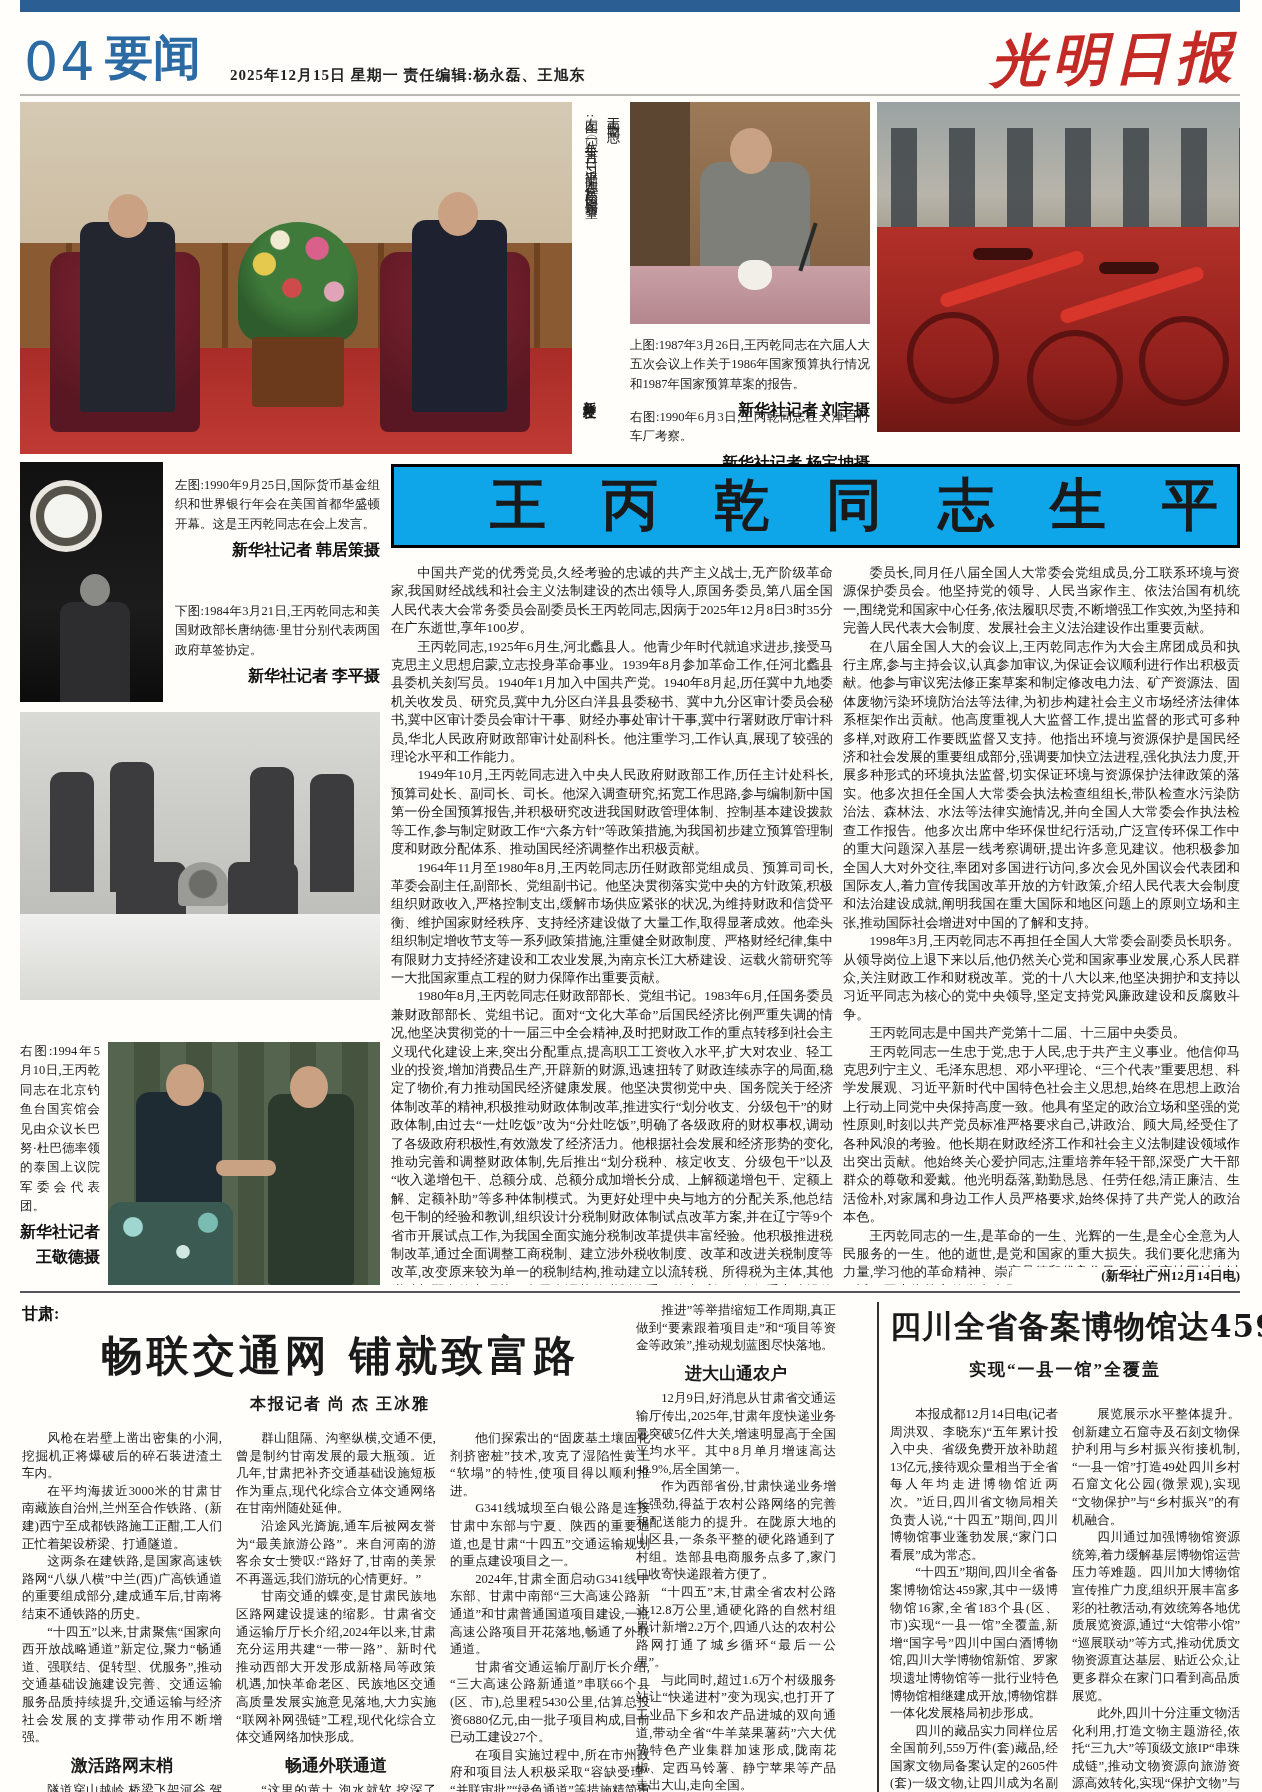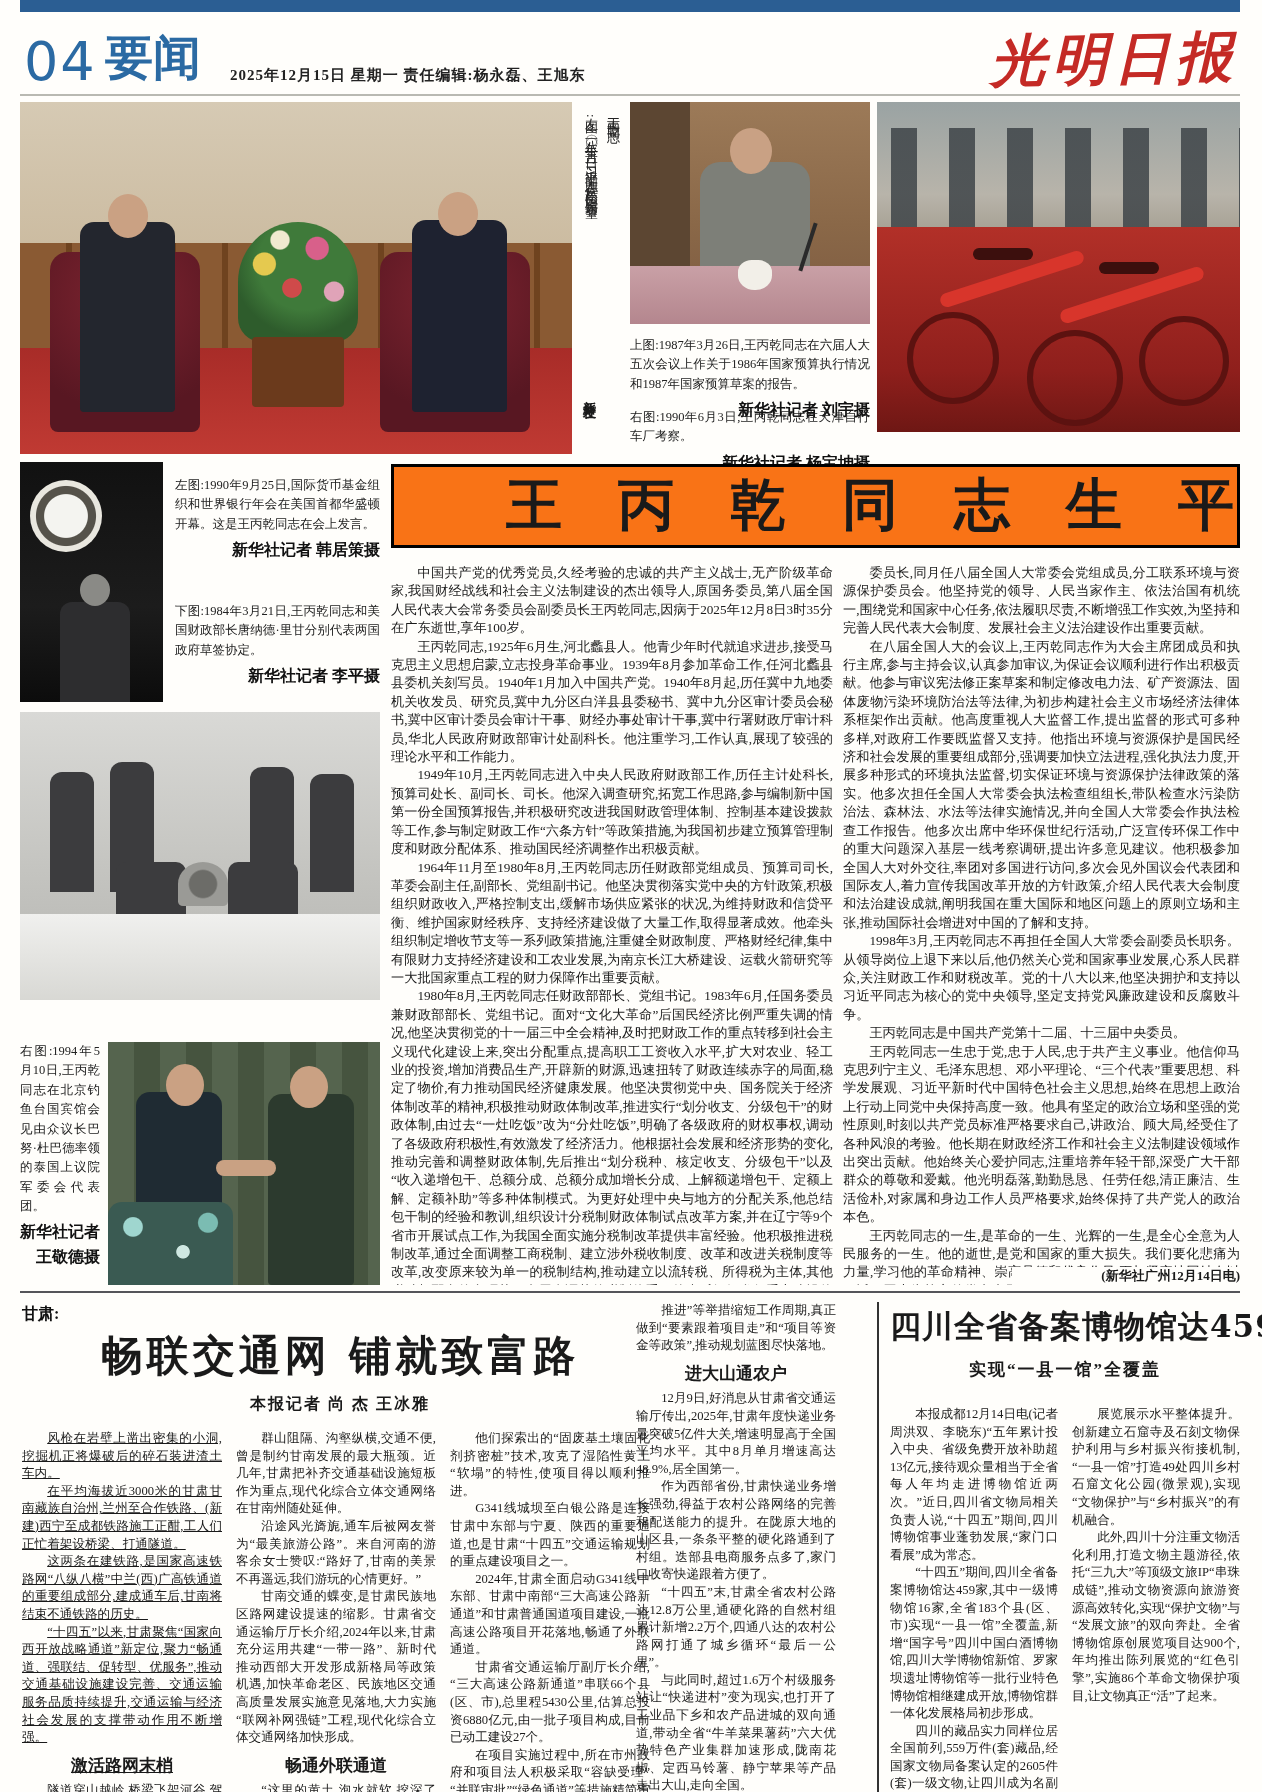--- a/index.html
+++ b/index.html
@@ -59,22 +59,22 @@
      background:radial-gradient(circle at 20% 30%,#9fd6cf 0 8%,transparent 9%),
                 radial-gradient(circle at 60% 60%,#cfe8e2 0 7%,transparent 8%),
                 radial-gradient(circle at 80% 25%,#7bbcb2 0 8%,transparent 9%),#3a5a52;}
   
   .cap{font-size:12.5px;line-height:1.55;text-align:justify;color:#222;}
   .credit{font-size:16px;font-weight:bold;text-align:right;color:#111;margin-top:4px;}
   .vstrip{writing-mode:vertical-rl;font-size:13px;line-height:22px;letter-spacing:3px;color:#222;}
   .vstrip div{height:100%;}
   .vcredit{writing-mode:vertical-rl;font-weight:bold;font-size:13px;letter-spacing:2px;}
   
-  .obit-box{left:0;top:0;width:849px;height:84px;border:3px solid #000;background:#f97316;
-            display:flex;align-items:center;justify-content:space-between;padding:0 56px;box-sizing:border-box;}
+  .obit-box{left:0;top:0;width:849px;height:84px;border:3px solid #000;background:#0ea5e9;
+            display:flex;align-items:center;justify-content:space-between;padding:0 40px;box-sizing:border-box;}
   .obit-box span{font-size:56px;font-weight:bold;font-family:"DejaVu Serif","Liberation Serif",serif;}
   .obit-col{font-size:13.2px;line-height:18.4px;text-align:justify;overflow:hidden;}
   .obit-col .para{margin:0;text-indent:2em;}
   .signoff{font-size:13px;font-weight:bold;text-align:right;background:#fffefb;padding-left:8px;}
   
   .rule-mid{left:20px;top:1291px;width:1220px;border-top:2px solid #55555a;}
   .vdivider{left:877px;top:1302px;width:0;height:490px;border-left:2px solid #333;}
   .kicker{font-size:16px;font-weight:bold;color:#111;}
   .g-title{font-size:42px;font-weight:bold;letter-spacing:4px;text-align:center;
            font-family:"DejaVu Serif","Liberation Serif",serif;}
@@ -212,21 +212,21 @@
     <div class="abs signoff" style="right:0;bottom:0;width:220px;">(新华社广州12月14日电)</div>
   </div>
 
   <div class="abs rule-mid"></div>
   <div class="abs vdivider"></div>
 
   <div class="abs" style="left:20px;top:1302px;width:850px;height:490px;">
     <div class="kicker" style="position:absolute;left:2px;top:2px;">甘肃:</div>
     <div class="g-title" style="position:absolute;left:0;top:26px;width:640px;">畅联交通网 铺就致富路</div>
     <div class="byline" style="position:absolute;left:0;top:92px;width:640px;">本报记者 尚 杰 王冰雅</div>
-    <div class="abs news-col" style="left:2px;top:128px;width:200px;height:362px;text-decoration:underline;">
+    <div class="abs news-col" style="left:2px;top:128px;width:200px;height:362px;">
         <p class="para">风枪在岩壁上凿出密集的小洞,挖掘机正将爆破后的碎石装进渣土车内。</p>
         <p class="para">在平均海拔近3000米的甘肃甘南藏族自治州,兰州至合作铁路、(新建)西宁至成都铁路施工正酣,工人们正忙着架设桥梁、打通隧道。</p>
         <p class="para">这两条在建铁路,是国家高速铁路网“八纵八横”中兰(西)广高铁通道的重要组成部分,建成通车后,甘南将结束不通铁路的历史。</p>
         <p class="para">“十四五”以来,甘肃聚焦“国家向西开放战略通道”新定位,聚力“畅通道、强联结、促转型、优服务”,推动交通基础设施建设完善、交通运输服务品质持续提升,交通运输与经济社会发展的支撑带动作用不断增强。</p>
         <h3 class="subhead">激活路网末梢</h3>
         <p class="para">隧道穿山越岭,桥梁飞架河谷,驾车行驶在卓尼至合作高速一期工程上,记者不禁感叹于交通建设的便利。这条通车刚满一年的高速路,将卓尼县纳入了四通八达的高速路网。</p>
       </div>
     <div class="abs news-col" style="left:216px;top:128px;width:200px;height:362px;">
         <p class="para">群山阻隔、沟壑纵横,交通不便,曾是制约甘南发展的最大瓶颈。近几年,甘肃把补齐交通基础设施短板作为重点,现代化综合立体交通网络在甘南州随处延伸。</p>
         <p class="para">沿途风光旖旎,通车后被网友誉为“最美旅游公路”。来自河南的游客余女士赞叹:“路好了,甘南的美景不再遥远,我们游玩的心情更好。”</p>
@@ -254,17 +254,18 @@
   <div class="abs" style="left:890px;top:1302px;width:350px;height:490px;">
     <div class="s-title" style="position:absolute;left:0;top:4px;width:350px;white-space:nowrap;">四川全省备案博物馆达459家</div>
     <div class="s-sub" style="position:absolute;left:0;top:46px;width:350px;">实现“一县一馆”全覆盖</div>
     <div class="abs news-col" style="left:0;top:104px;width:168px;height:386px;">
         <p class="para">本报成都12月14日电(记者周洪双、李晓东)“五年累计投入中央、省级免费开放补助超13亿元,接待观众量相当于全省每人年均走进博物馆近两次。”近日,四川省文物局相关负责人说,“十四五”期间,四川博物馆事业蓬勃发展,“家门口看展”成为常态。</p>
         <p class="para">“十四五”期间,四川全省备案博物馆达459家,其中一级博物馆16家,全省183个县(区、市)实现“一县一馆”全覆盖,新增“国字号”四川中国白酒博物馆,四川大学博物馆新馆、罗家坝遗址博物馆等一批行业特色博物馆相继建成开放,博物馆群一体化发展格局初步形成。</p>
         <p class="para">四川的藏品实力同样位居全国前列,559万件(套)藏品,经国家文物局备案认定的2605件(套)一级文物,让四川成为名副其实的文物资源大省、收藏大省。</p>
       </div>
     <div class="abs news-col" style="left:182px;top:104px;width:168px;height:386px;">
         <p class="para">展览展示水平整体提升。创新建立石窟寺及石刻文物保护利用与乡村振兴衔接机制,“一县一馆”打造49处四川乡村石窟文化公园(微景观),实现“文物保护”与“乡村振兴”的有机融合。</p>
+        <p class="para">四川通过加强博物馆资源统筹,着力缓解基层博物馆运营压力等难题。四川加大博物馆宣传推广力度,组织开展丰富多彩的社教活动,有效统筹各地优质展览资源,通过“大馆带小馆”“巡展联动”等方式,推动优质文物资源直达基层、贴近公众,让更多群众在家门口看到高品质展览。</p>
         <p class="para">此外,四川十分注重文物活化利用,打造文物主题游径,依托“三九大”等顶级文旅IP“串珠成链”,推动文物资源向旅游资源高效转化,实现“保护文物”与“发展文旅”的双向奔赴。全省博物馆原创展览项目达900个,年均推出陈列展览的“红色引擎”,实施86个革命文物保护项目,让文物真正“活”了起来。</p>
       </div>
   </div>
 
 </div>
 
 </body></html>

